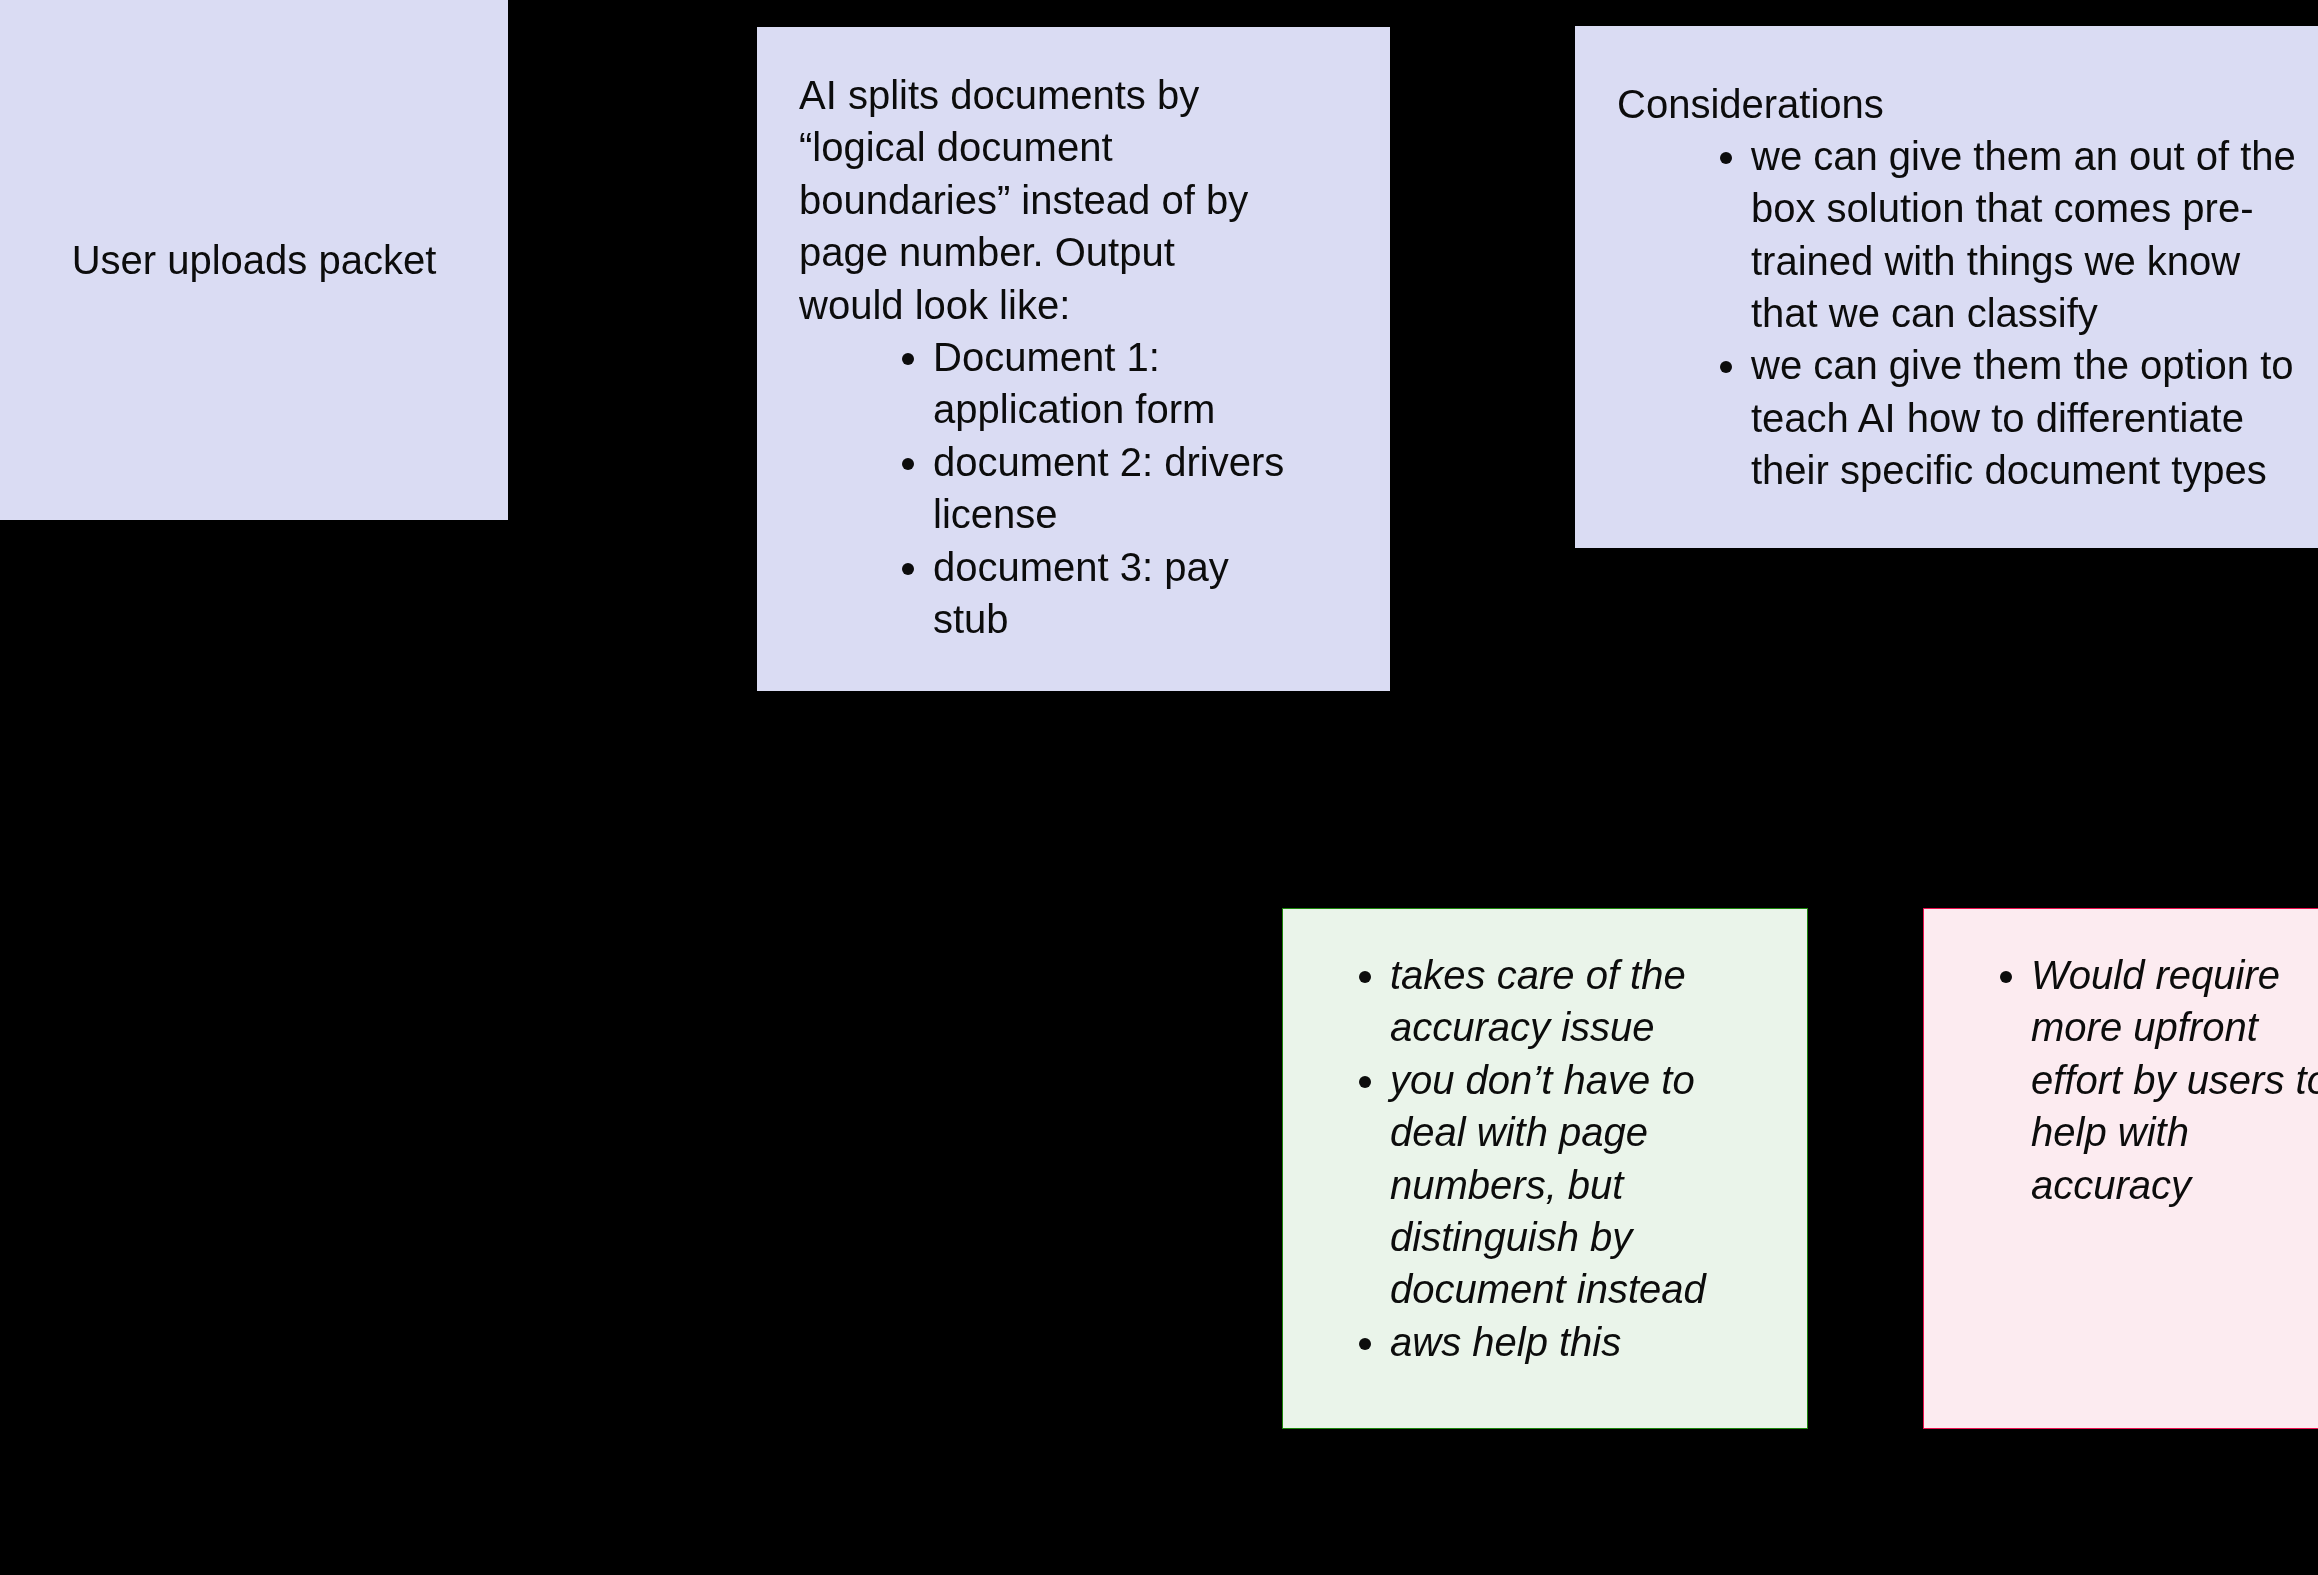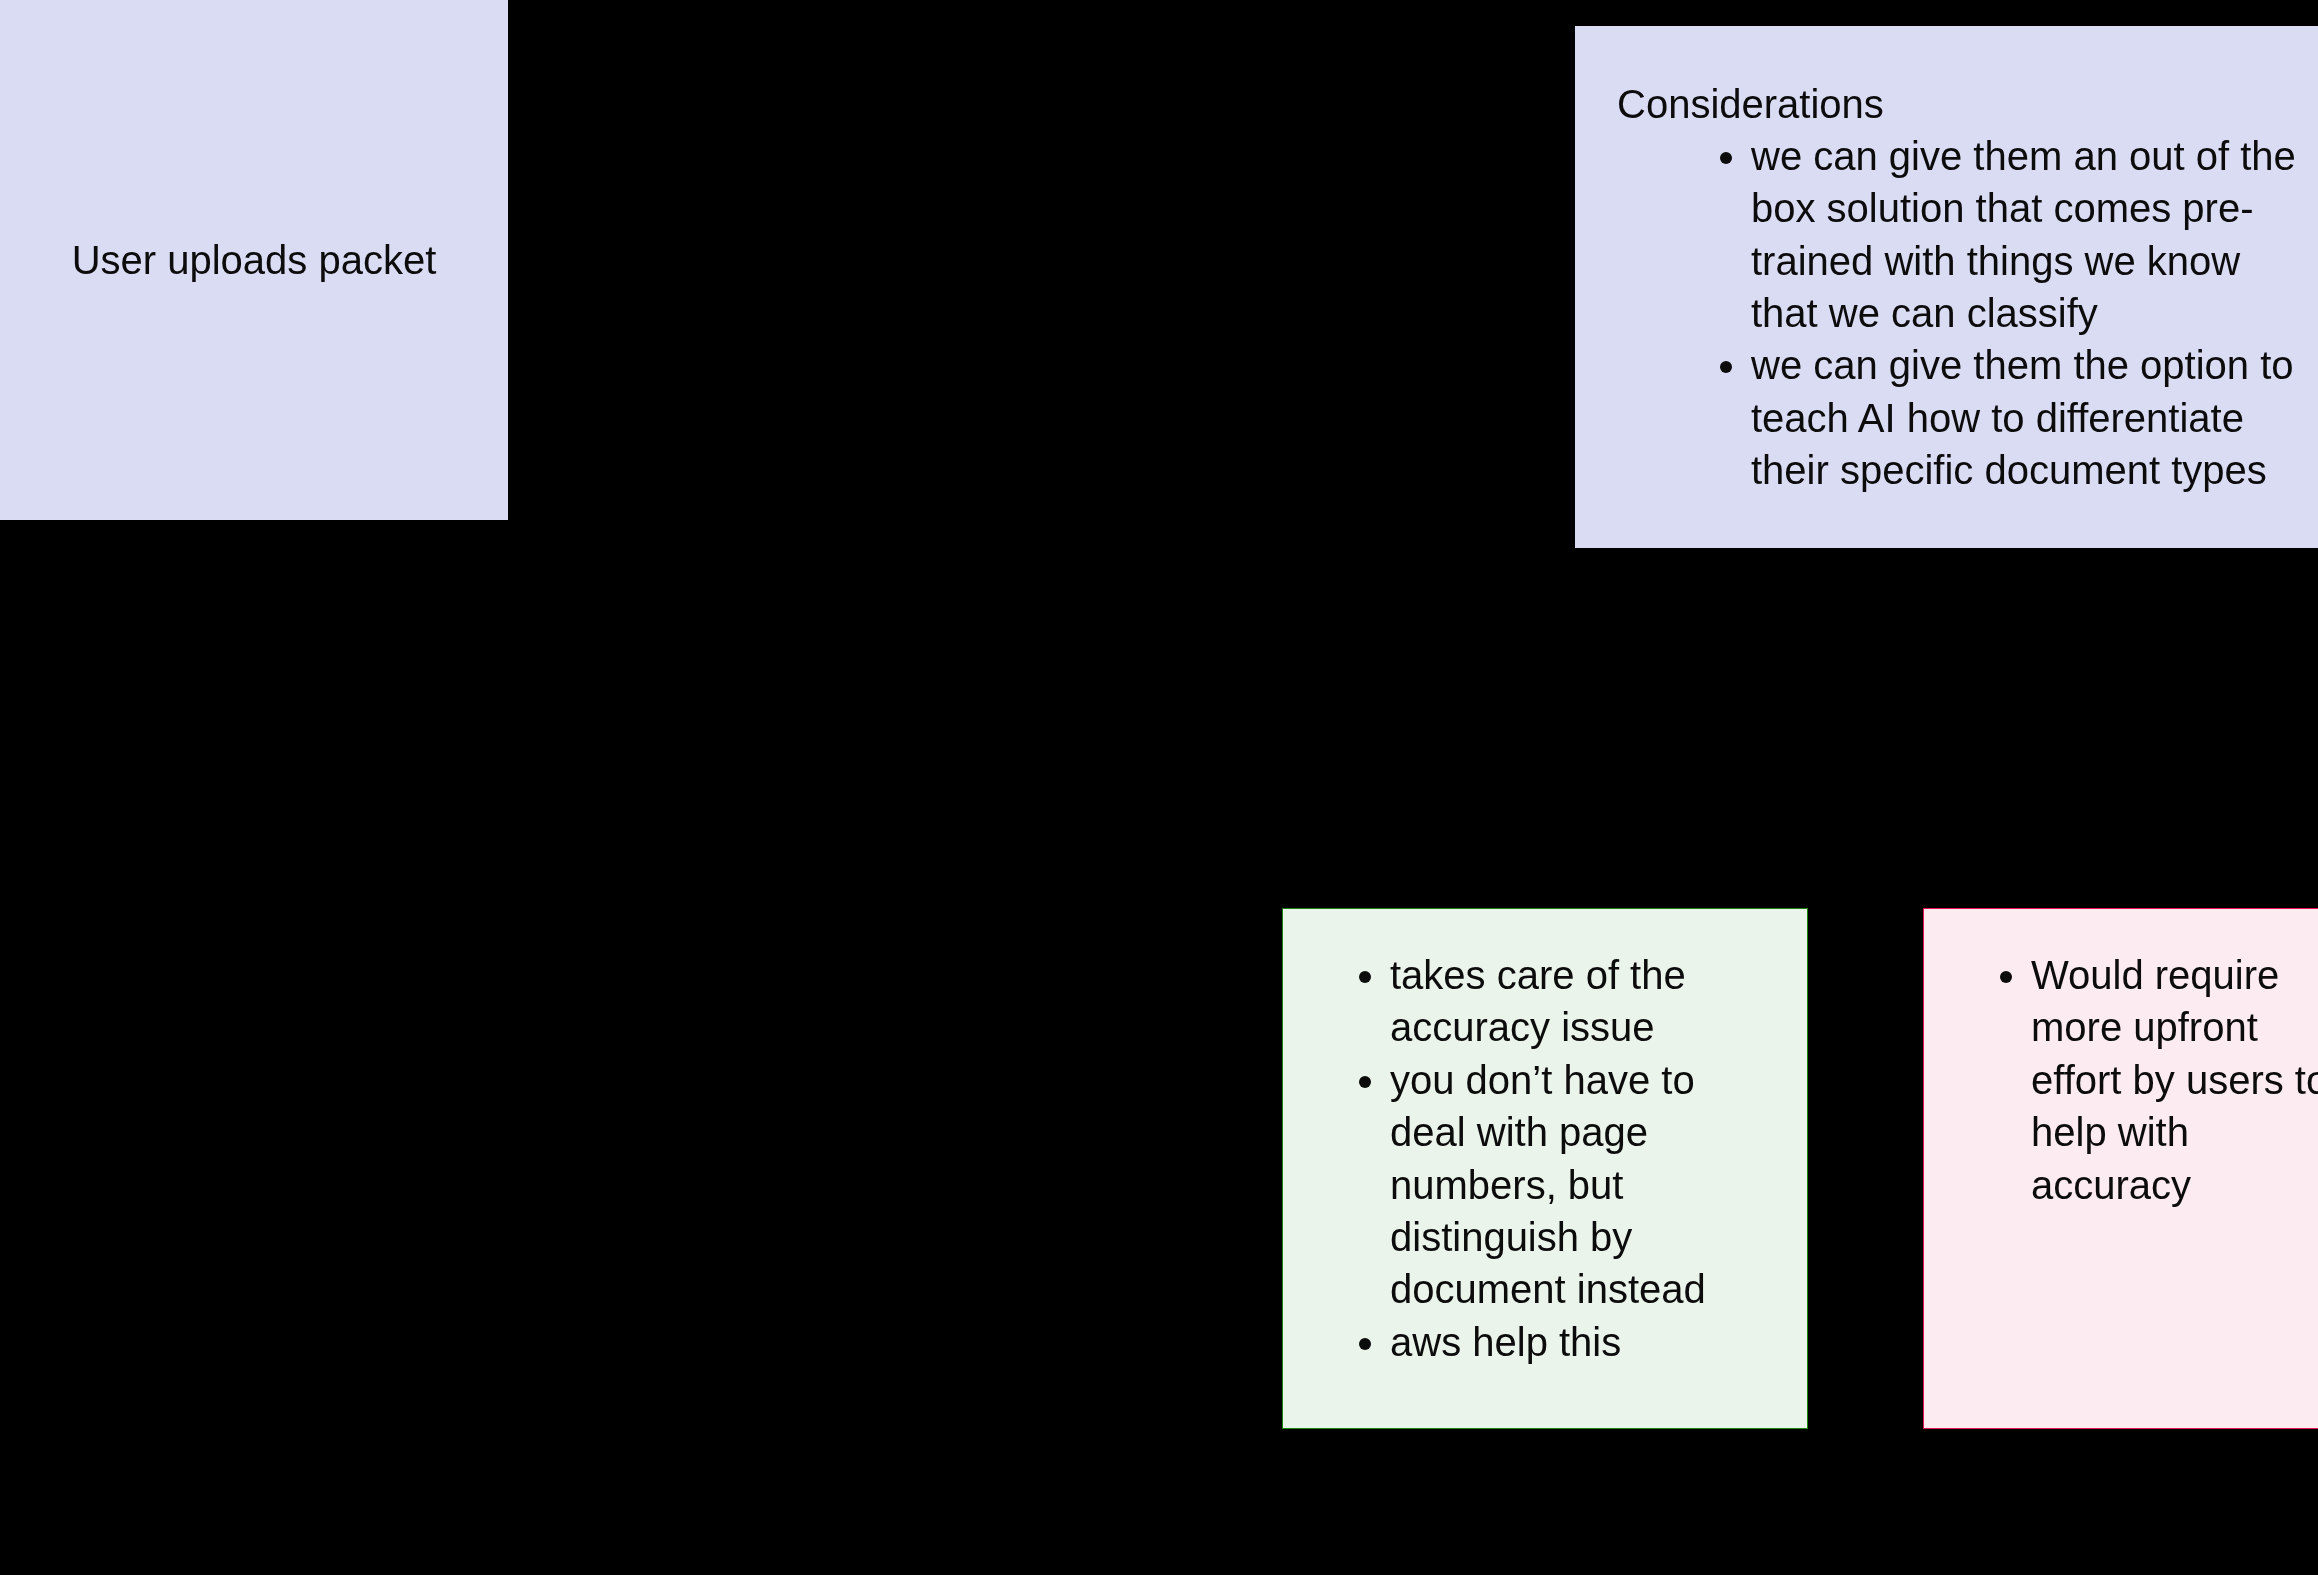--- a/index.html
+++ b/index.html
@@ -38,20 +38,21 @@
   }
   #note-considerations {
     left: 1575px; top: 25.5px;
     width: 874px; height: 522px;
     padding-top: 52px;
   }
   .card {
     position: absolute;
     box-sizing: border-box;
     padding: 40px 37px;
+    font-style: italic;
   }
   #note-pros {
     left: 1282px; top: 908px;
     width: 526px; height: 521px;
     background: #eaf4ea;
     border: 1.9px solid #1b850b;
   }
   #note-cons {
     left: 1923px; top: 908px;
     width: 525px; height: 521px;
@@ -75,20 +76,35 @@
 </style>
 </head>
 <body>
 
 <div id="canvas">
 
   <section class="sticky" id="note-user">
     <div class="note-text">User uploads packet</div>
   </section>
 
+  <section class="sticky" id="note-ai">
+    <div class="note-text">AI splits documents by
+“logical document
+boundaries” instead of by
+page number. Output
+would look like:</div>
+    <ul class="bullets indent-lg">
+      <li>Document 1:
+application form</li>
+      <li>document 2: drivers
+license</li>
+      <li>document 3: pay
+stub</li>
+    </ul>
+  </section>
 
   <section class="sticky" id="note-considerations">
     <div class="note-text">Considerations</div>
     <ul class="bullets indent-lg">
       <li>we can give them an out of the
 box solution that comes pre-
 trained with things we know
 that we can classify</li>
       <li>we can give them the option to
 teach AI how to differentiate

